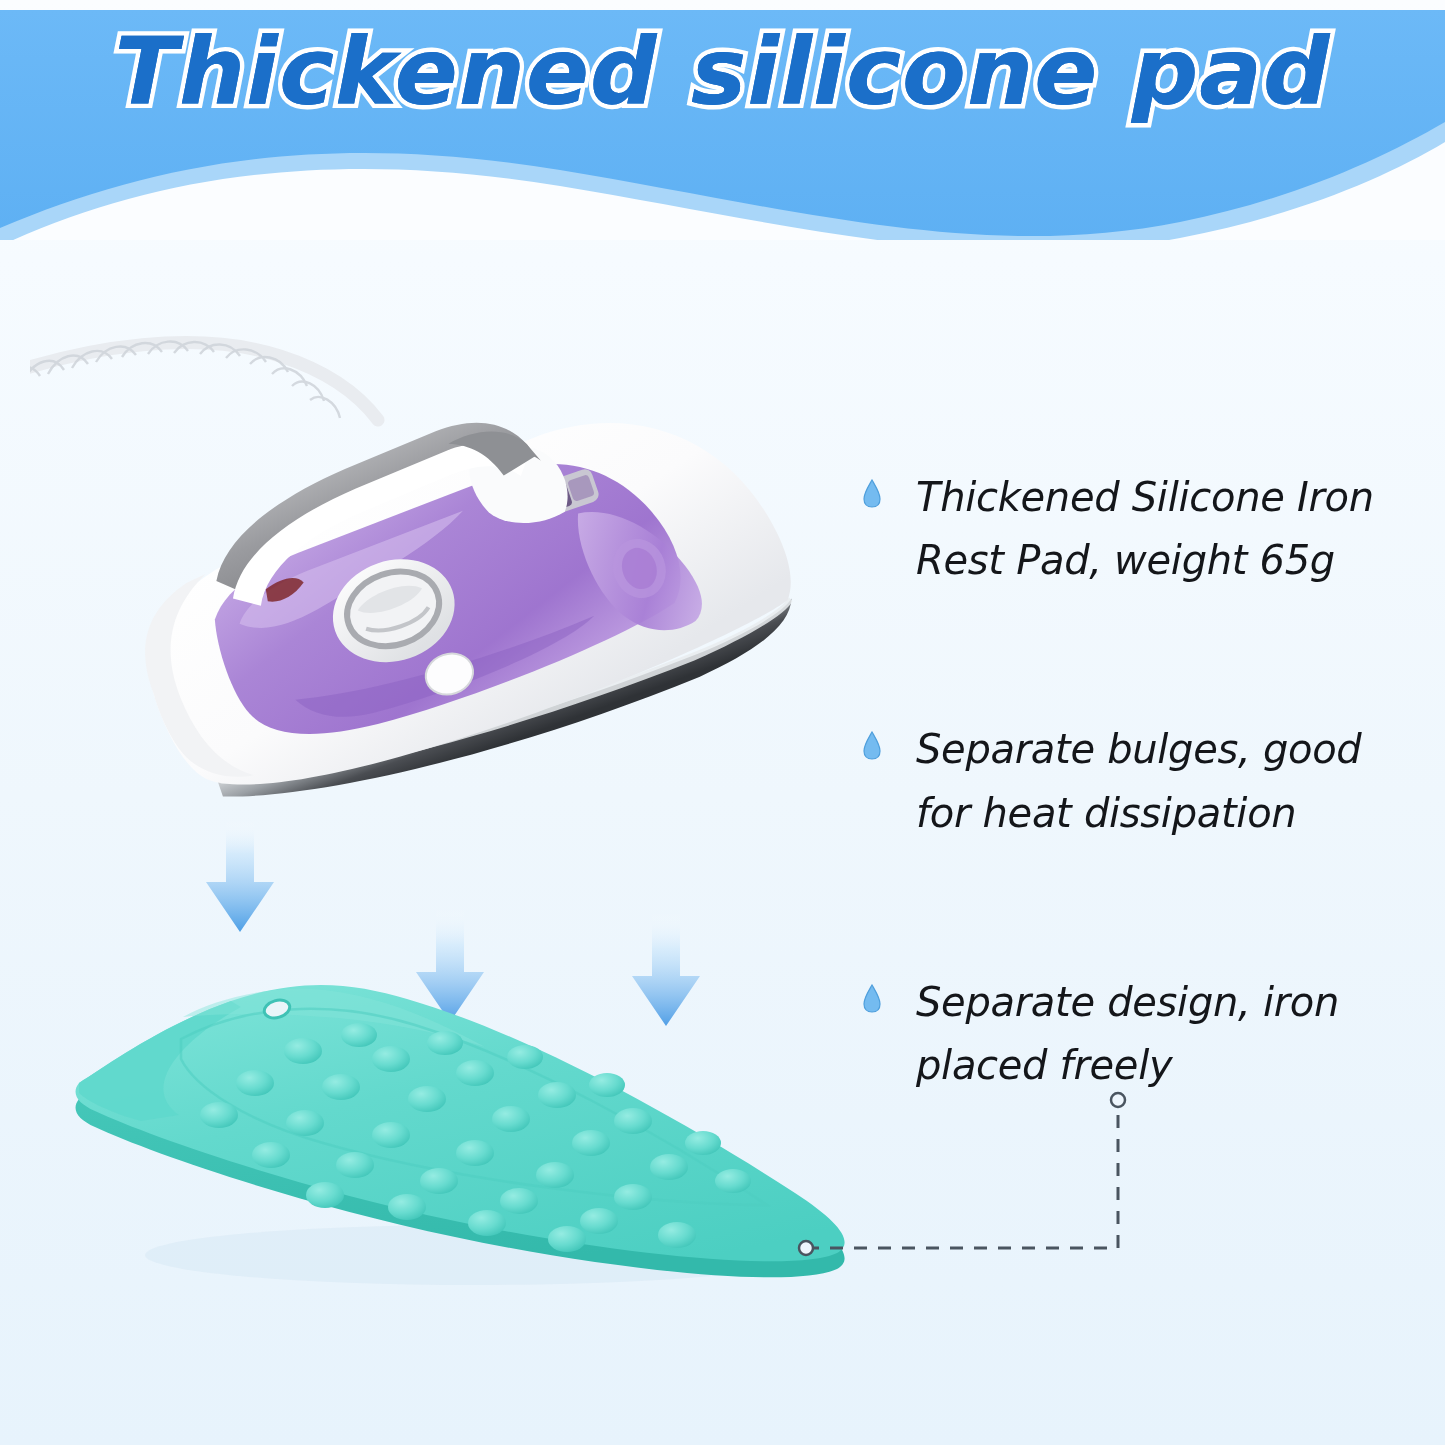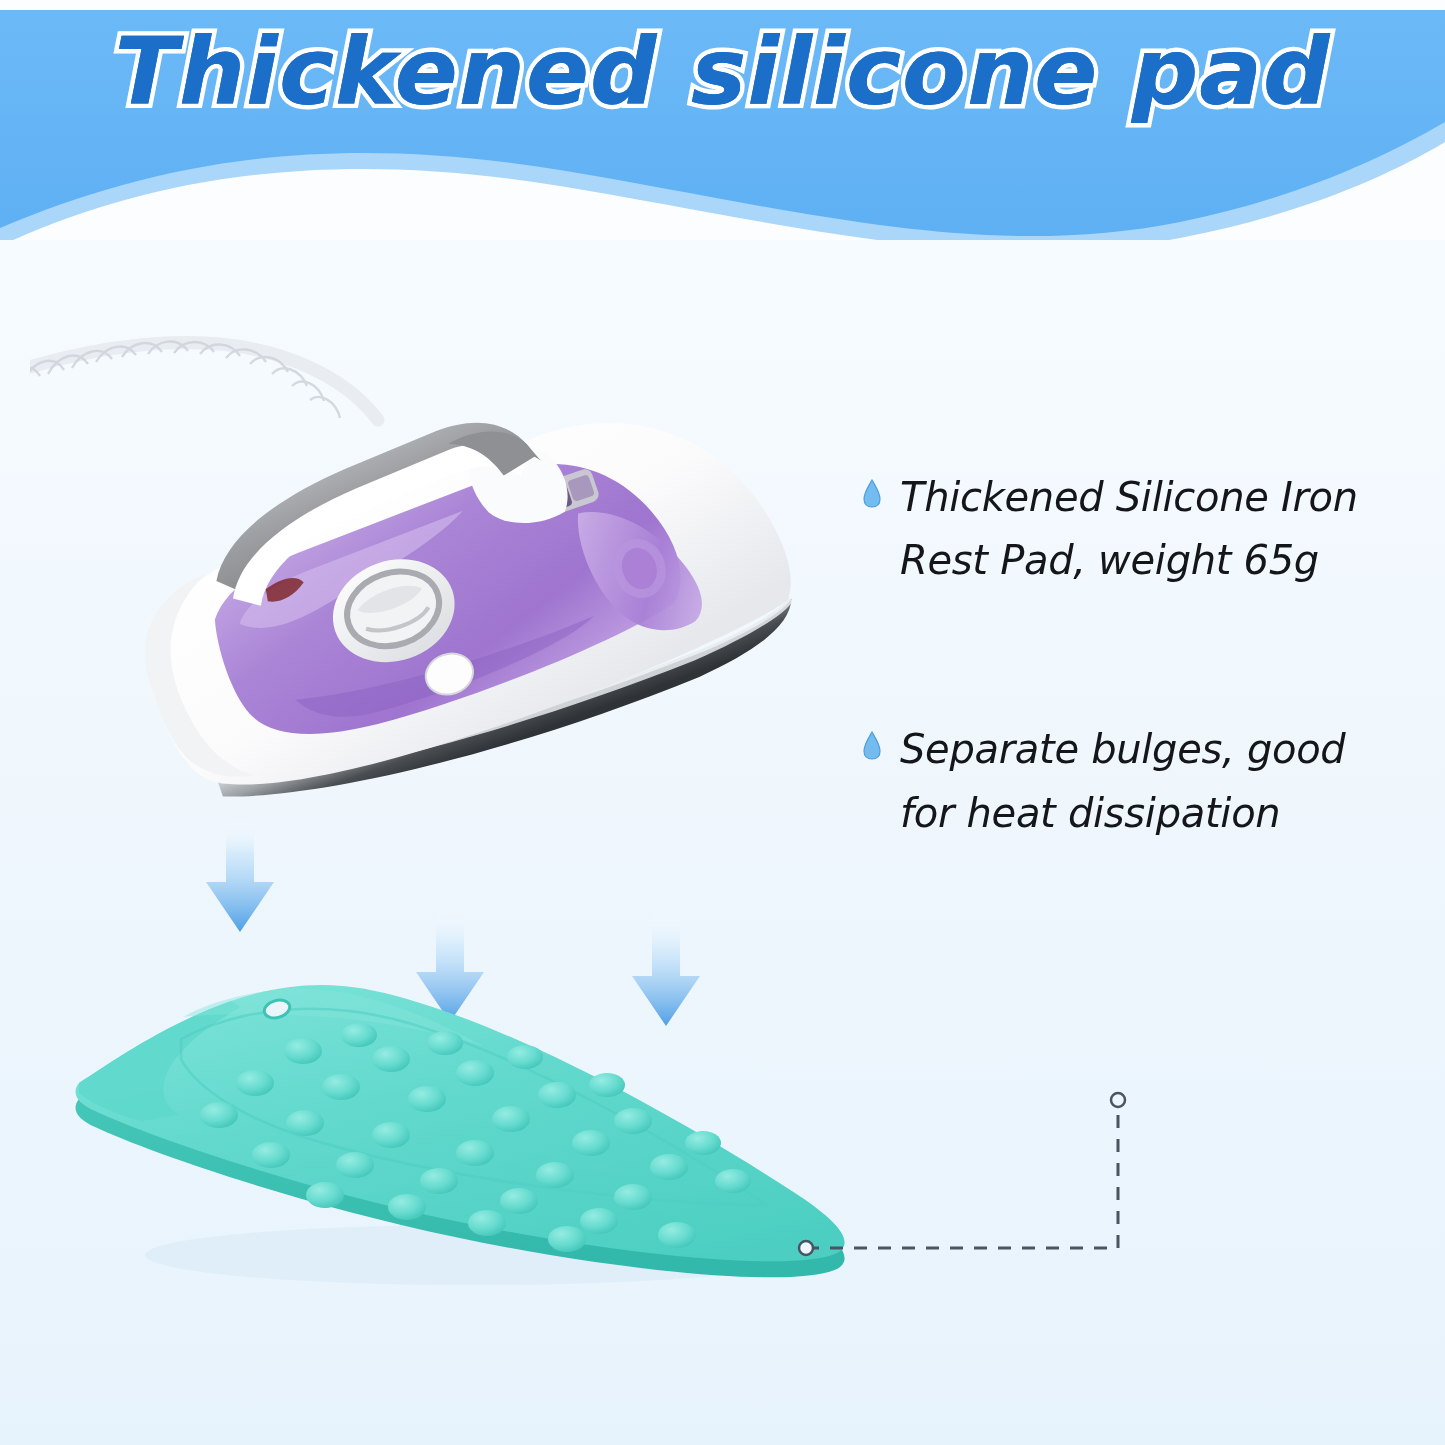--- a/index.html
+++ b/index.html
@@ -44,21 +44,21 @@
 
   
   .pad-wrap{position:absolute;left:55px;top:955px;width:830px;height:345px;}
   .pad-wrap svg{position:absolute;left:0;top:0;}
 
   
   .callout{position:absolute;left:770px;top:1070px;width:420px;height:230px;}
 
   
   .features{position:absolute;left:862px;top:466px;width:560px;}
-  .feature{display:flex;align-items:flex-start;margin-bottom:126px;}
+  .feature{display:flex;align-items:flex-start;margin-bottom:126px;gap:16px;}
   .feature:last-child{margin-bottom:0;}
   .bullet-icon{flex:0 0 auto;width:20px;height:30px;margin-top:13px;margin-right:18px;}
   .feature-text{
     font-family:"DejaVu Sans","Liberation Sans",sans-serif;
     font-size:40px;font-style:italic;font-weight:400;
     line-height:1.58;color:#14161a;letter-spacing:-0.3px;
   }
   .f2 .feature-text{max-width:500px;}
   .f3 .feature-text{max-width:430px;}
 </style>
@@ -346,16 +346,24 @@
 
     <div class="feature f2">
       <span class="bullet-icon">
         <svg width="20" height="30" viewBox="0 0 20 30">
           <path d="M10,1 C14,8 18,14 18,20 C18,25 15,28 10,28 C5,28 2,25 2,20 C2,14 6,8 10,1 Z" fill="#74bbf0" stroke="#4f9fdc" stroke-width="1.2"></path>
         </svg>
       </span>
       <span class="feature-text">Separate bulges, good for heat dissipation</span>
     </div>
 
+    <div class="feature f3">
+      <span class="bullet-icon">
+        <svg width="20" height="30" viewBox="0 0 20 30">
+          <path d="M10,1 C14,8 18,14 18,20 C18,25 15,28 10,28 C5,28 2,25 2,20 C2,14 6,8 10,1 Z" fill="#74bbf0" stroke="#4f9fdc" stroke-width="1.2"></path>
+        </svg>
+      </span>
+      <span class="feature-text">Separate design, iron placed freely</span>
+    </div>
 
   </div>
 
 </div>
 
 </body></html>

